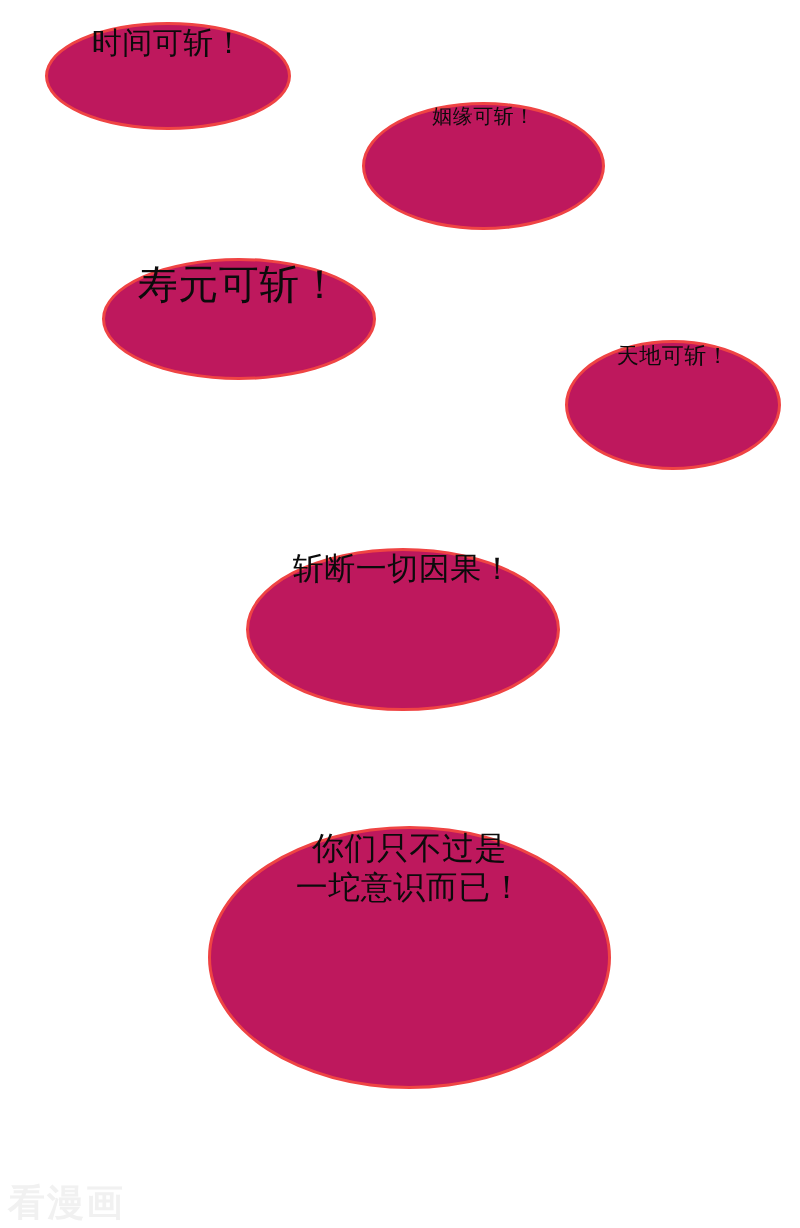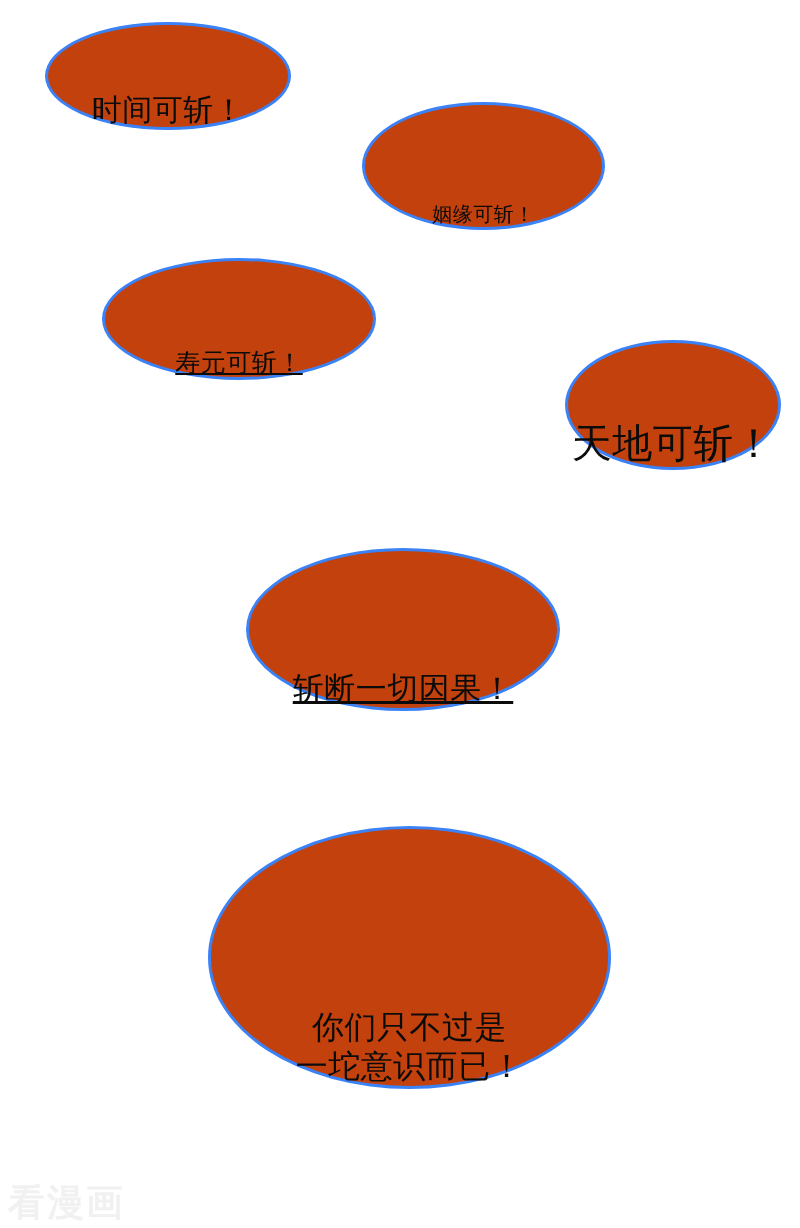--- a/index.html
+++ b/index.html
@@ -13,50 +13,50 @@
   #page {
     position: relative;
     width: 800px;
     height: 1228px;
     background: #ffffff;
     overflow: hidden;
   }
   .bubble {
     position: absolute;
     box-sizing: border-box;
-    border: 3px solid #3b82f6;
+    border: 3px solid #ef4444;
     border-radius: 50%;
-    background: #c2410c;
+    background: #be185d;
     display: flex;
-    align-items: flex-end;
+    align-items: flex-start;
     justify-content: center;
     text-align: center;
   }
   .bubble-text {
     color: #0b0b0b;
     font-weight: 400;
     letter-spacing: 0.5px;
     line-height: 1.18;
     white-space: nowrap;
   }
   
   #bubble-1 { left: 45px;  top: 22px;   width: 246px; height: 108px; }
   #bubble-1 .bubble-text { font-size: 30px; }
 
   #bubble-2 { left: 362px; top: 102px;  width: 243px; height: 128px; }
   #bubble-2 .bubble-text { font-size: 20px; }
 
   #bubble-3 { left: 102px; top: 258px;  width: 274px; height: 122px; }
-  #bubble-3 .bubble-text { font-size: 25px; text-decoration: underline; }
+  #bubble-3 .bubble-text { font-size: 40px; }
 
   #bubble-4 { left: 565px; top: 340px;  width: 216px; height: 130px; }
-  #bubble-4 .bubble-text { font-size: 40px; }
+  #bubble-4 .bubble-text { font-size: 22px; }
 
   #bubble-5 { left: 246px; top: 548px;  width: 314px; height: 163px; }
-  #bubble-5 .bubble-text { font-size: 31px; text-decoration: underline; }
+  #bubble-5 .bubble-text { font-size: 31px; }
 
   #bubble-6 { left: 208px; top: 826px;  width: 403px; height: 263px; }
   #bubble-6 .bubble-text {
     font-size: 32px;
     line-height: 1.22;
     white-space: pre-line;
   }
 
   
   #watermark {

